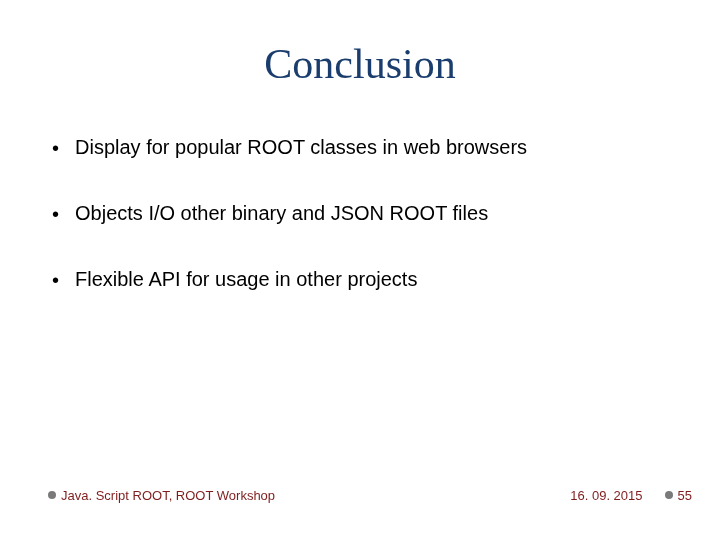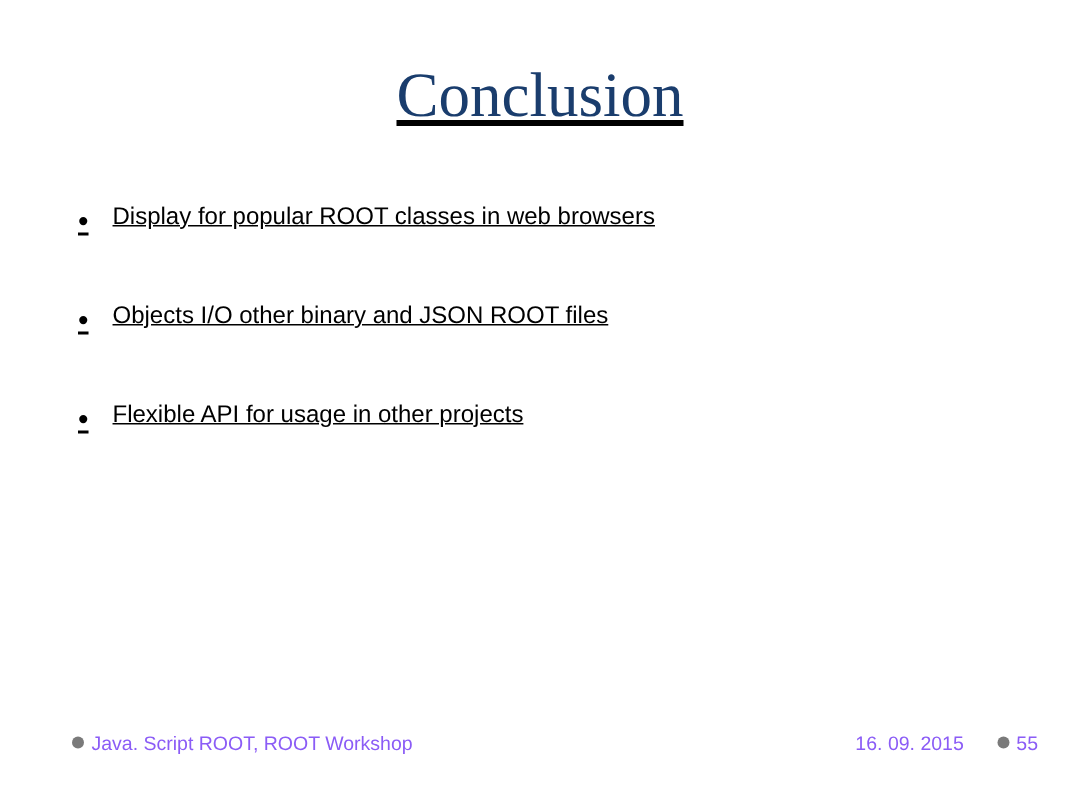--- a/index.html
+++ b/index.html
@@ -1,23 +1,23 @@
 <!DOCTYPE html>
 <html><head>
 <meta charset="utf-8">
 <style>
   * { margin: 0; padding: 0; box-sizing: border-box; }
   html, body { width: 720px; height: 540px; background: #fff; font-family: Arial, Helvetica, sans-serif; color: #000; }
-  .slide { width: 720px; height: 525px; position: relative; padding: 30px 48px 0 48px; text-decoration: underline; }
+  .slide { width: 720px; height: 525px; position: relative; padding: 30px 48px 0 48px; }
   .title { font-family: Georgia, "Times New Roman", serif; font-size: 42px; color: #1a3d6d; text-align: center; margin-top: 10px; margin-bottom: 48px; font-weight: 400; }
   .subtitle { font-size: 24px; margin-bottom: 36px; }
   .bullets { list-style: none; }
-  .bullets li { font-size: 16px; margin-bottom: 42px; display: flex; align-items: flex-start; }
+  .bullets li { font-size: 20px; margin-bottom: 42px; display: flex; align-items: flex-start; }
   .bullets li::before { content: "•"; font-size: 20px; margin-right: 16px; margin-left: 4px; line-height: 1.2; }
-  .footer { position: absolute; bottom: 22px; left: 0; right: 0; display: flex; align-items: flex-end; padding: 0 28px 0 48px; font-size: 13px; color: #8b5cf6; }
+  .footer { position: absolute; bottom: 22px; left: 0; right: 0; display: flex; align-items: flex-end; padding: 0 28px 0 48px; font-size: 13px; color: #7f1d1d; }
   .footer .spacer { flex: 1; }
   .dot { display: inline-block; width: 8px; height: 8px; background: #7a7a7a; border-radius: 50%; margin-right: 5px; vertical-align: middle; position: relative; top: -1px; }
   .footer-left, .footer-date, .footer-page { display: flex; align-items: center; }
   .footer-date { margin-right: 22px; }
 </style>
 </head>
 <body>
 
 <div class="slide">
   <h1 class="title">Conclusion</h1>

